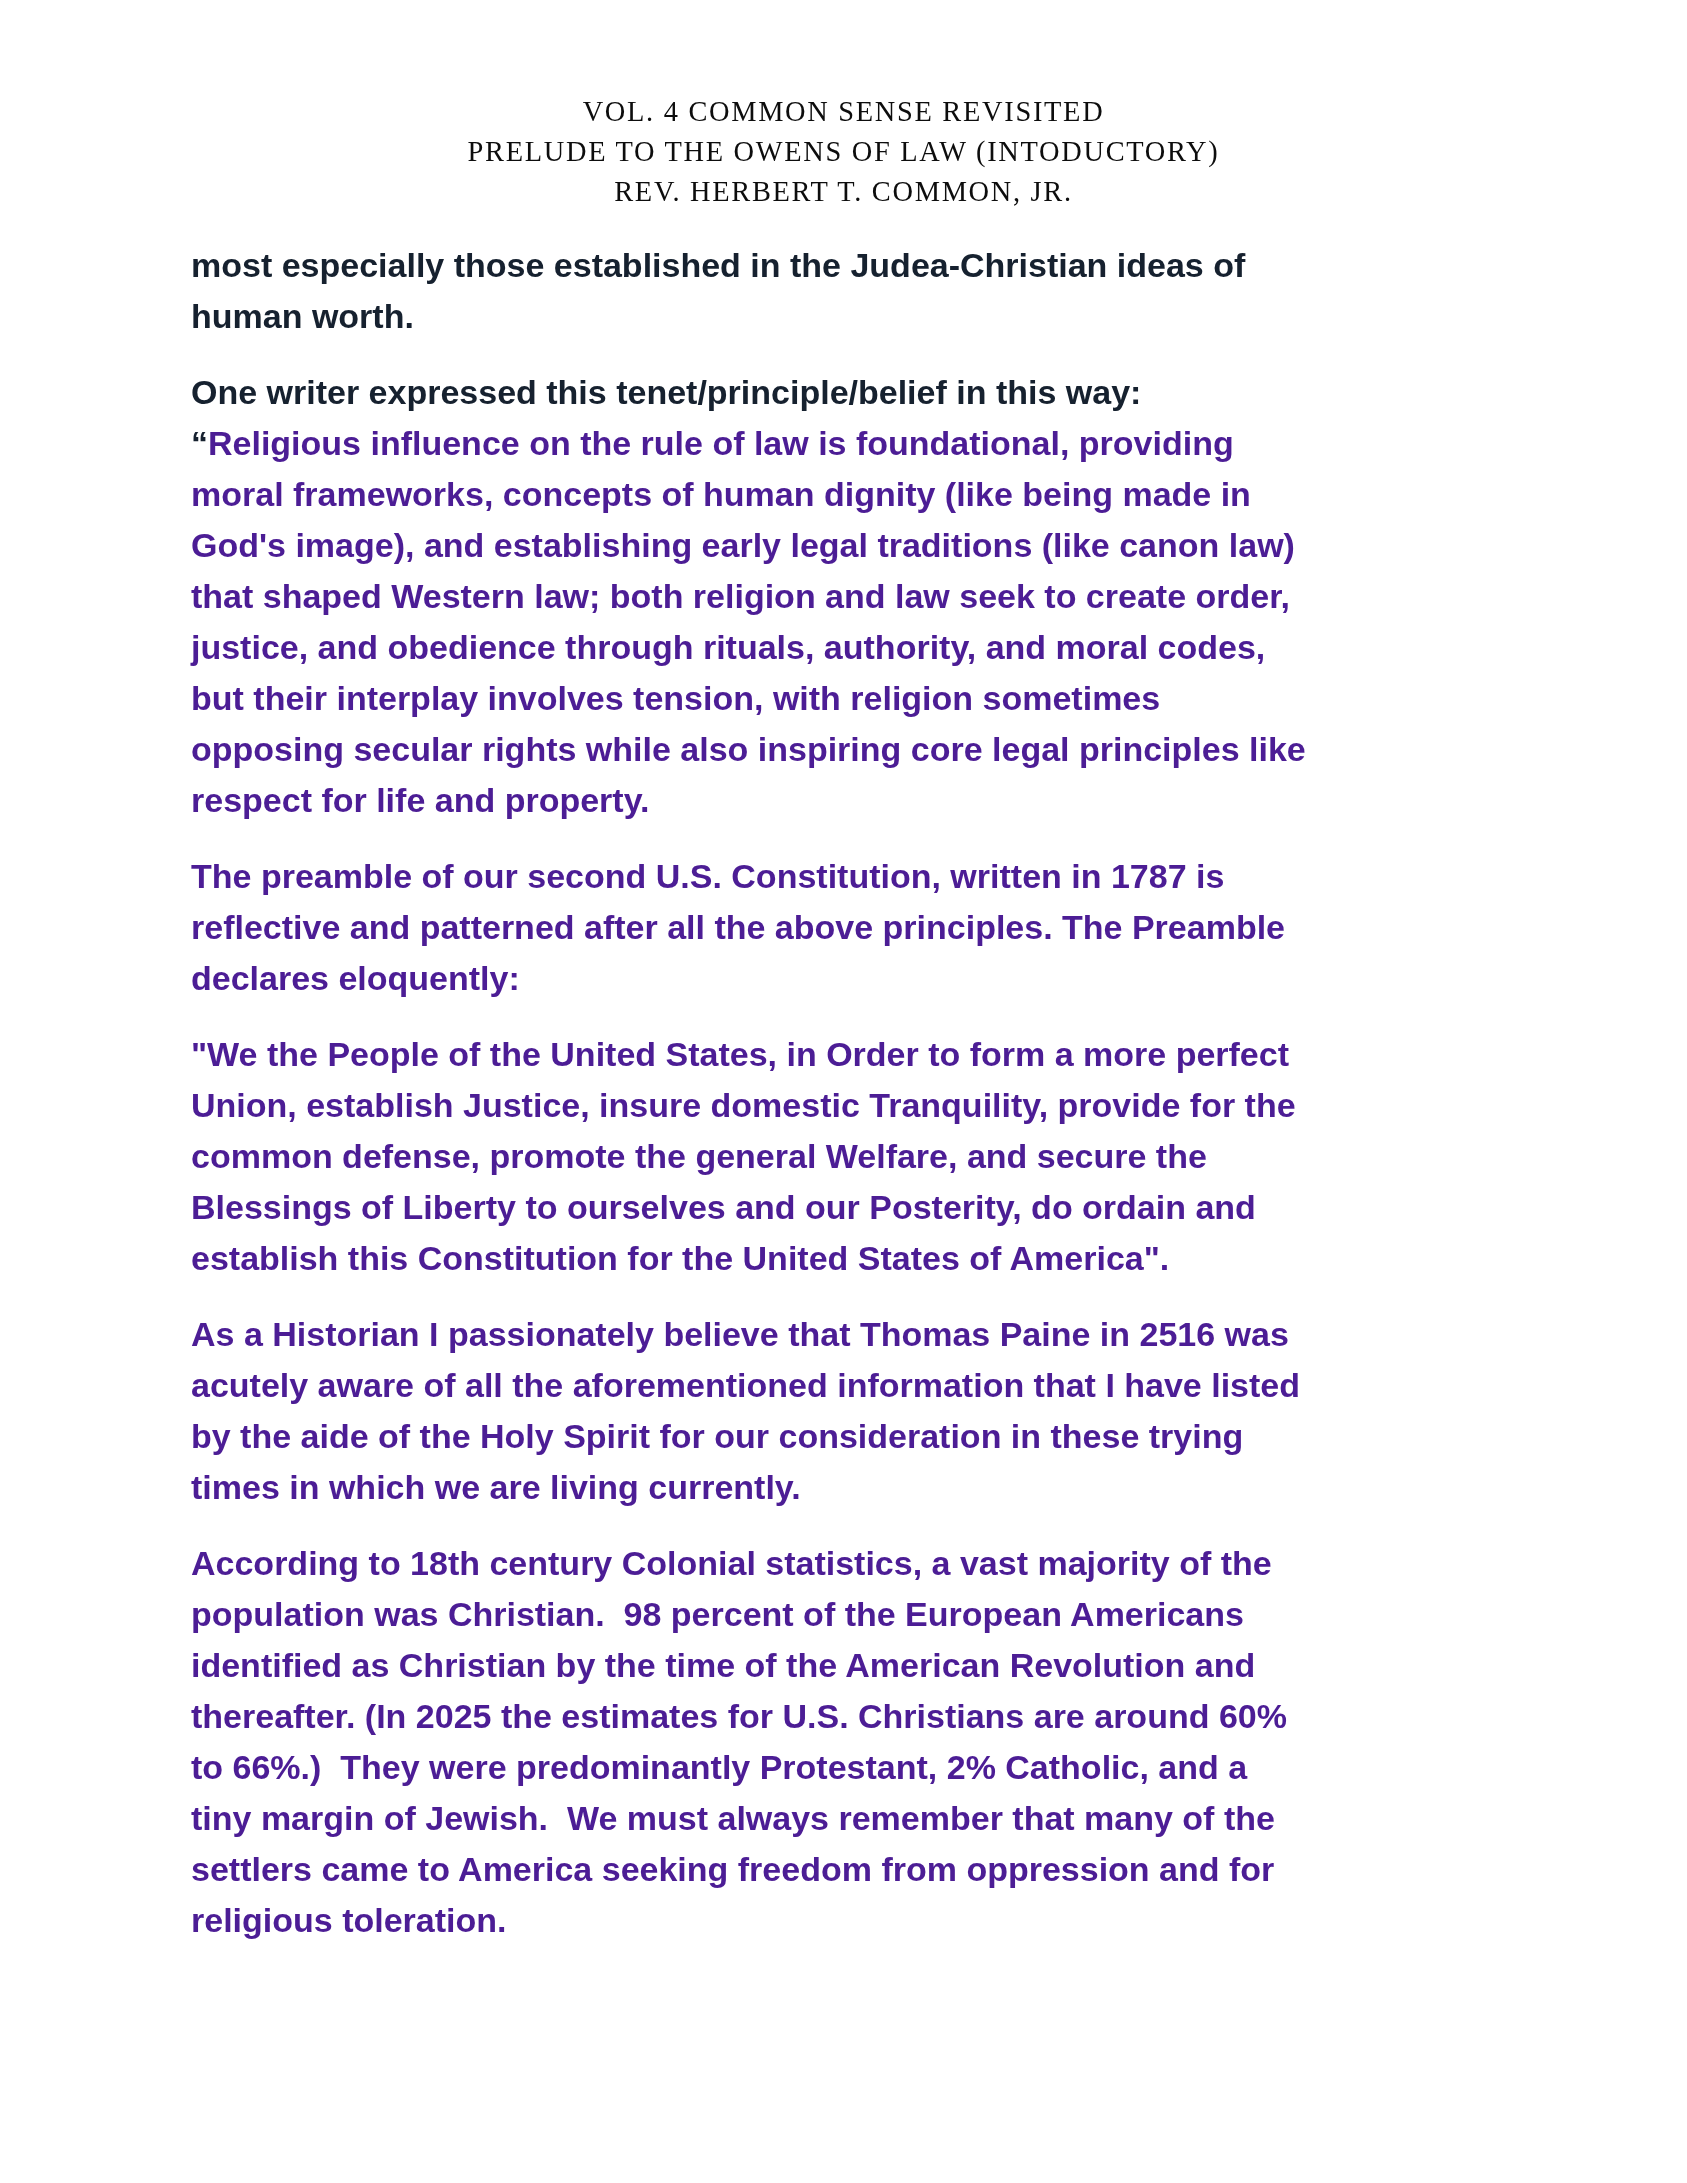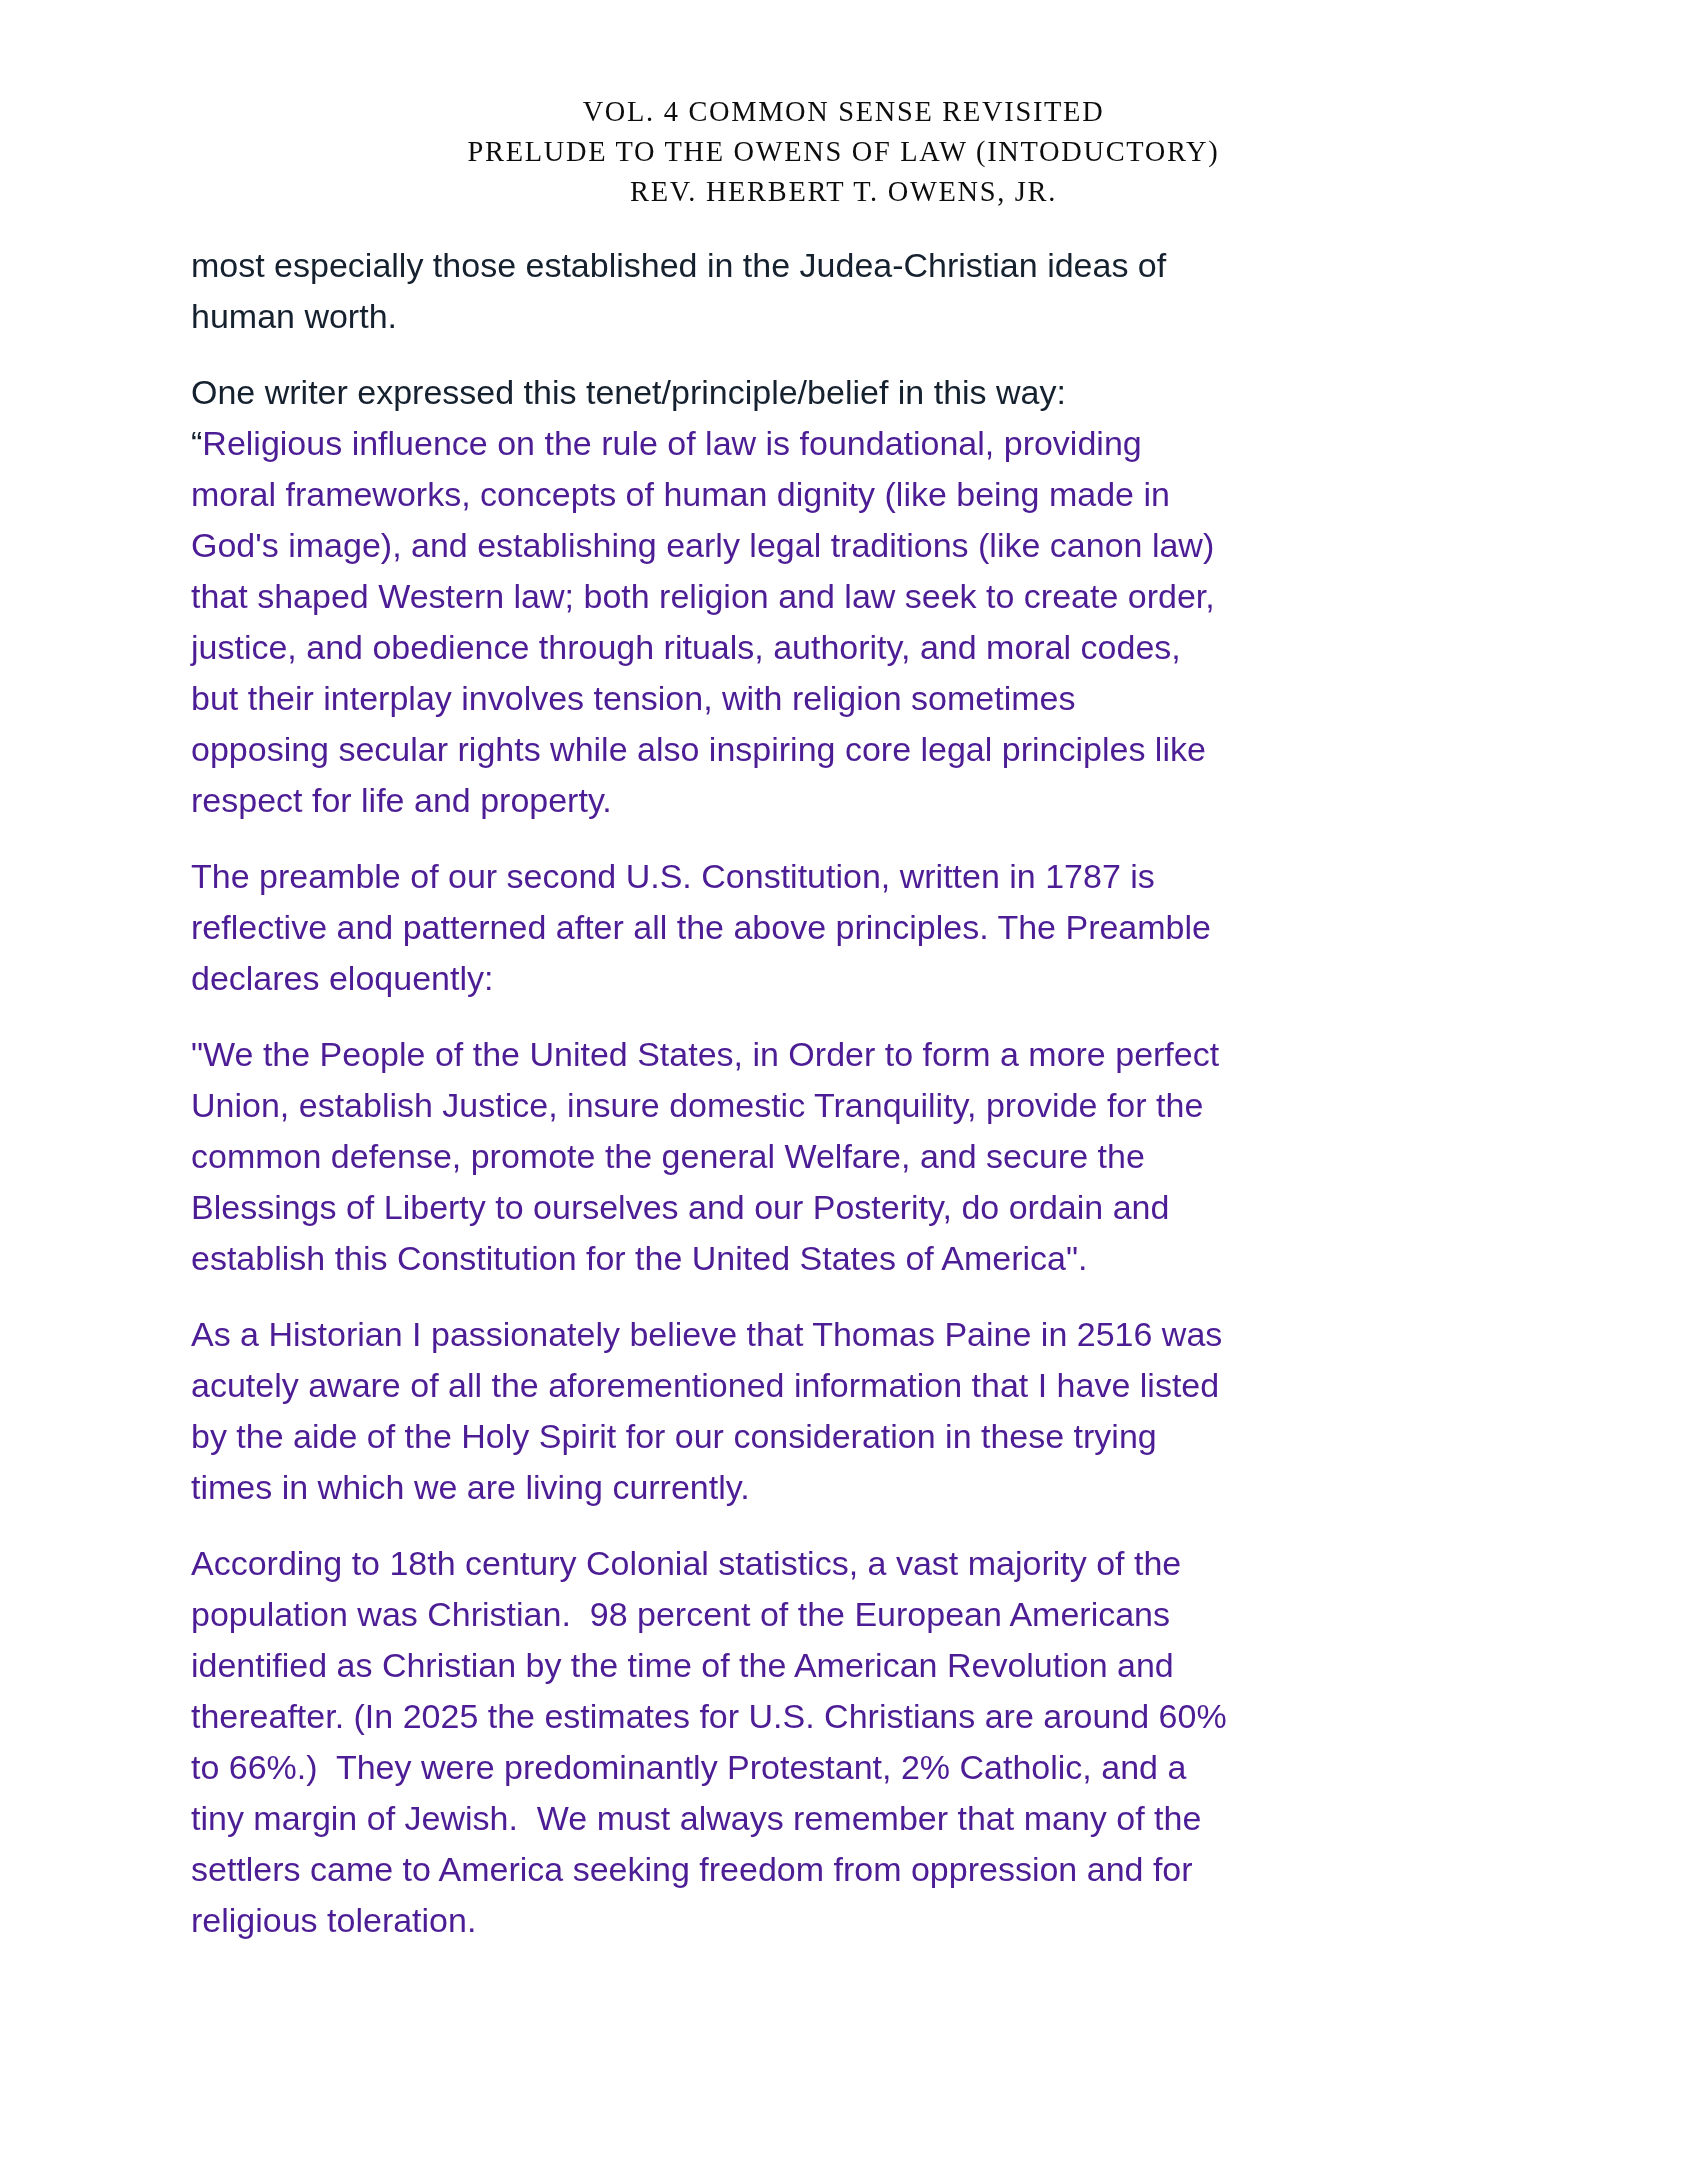--- a/index.html
+++ b/index.html
@@ -31,37 +31,37 @@
   }
   .doc-body {
     position: absolute;
     top: 240px;
     left: 191px;
     width: 1475px;
   }
   .doc-body p {
     margin: 0 0 25px 0;
     font-family: "Liberation Sans", sans-serif;
-    font-weight: normal;
+    font-weight: bold;
     font-size: 34px;
     line-height: 51px;
     white-space: pre-wrap;
   }
   .navy { color: #16212f; }
   .black { color: #4c1d95; }
 </style>
 </head>
 <body>
 
 <div class="page">
 
   <header class="doc-header">
     <div>VOL. 4 COMMON SENSE REVISITED</div>
     <div>PRELUDE TO THE OWENS OF LAW (INTODUCTORY)</div>
-    <div>REV. HERBERT T. OWENS, JR.</div>
+    <div>REV. HERBERT T. COMMON, JR.</div>
   </header>
 
   <main class="doc-body">
 
     <p class="navy">most especially those established in the Judea-Christian ideas of
 human worth.</p>
 
     <p><span class="navy">One writer expressed this tenet/principle/belief in this way:
 “</span><span class="black">Religious influence on the rule of law is foundational, providing
 moral frameworks, concepts of human dignity (like being made in

